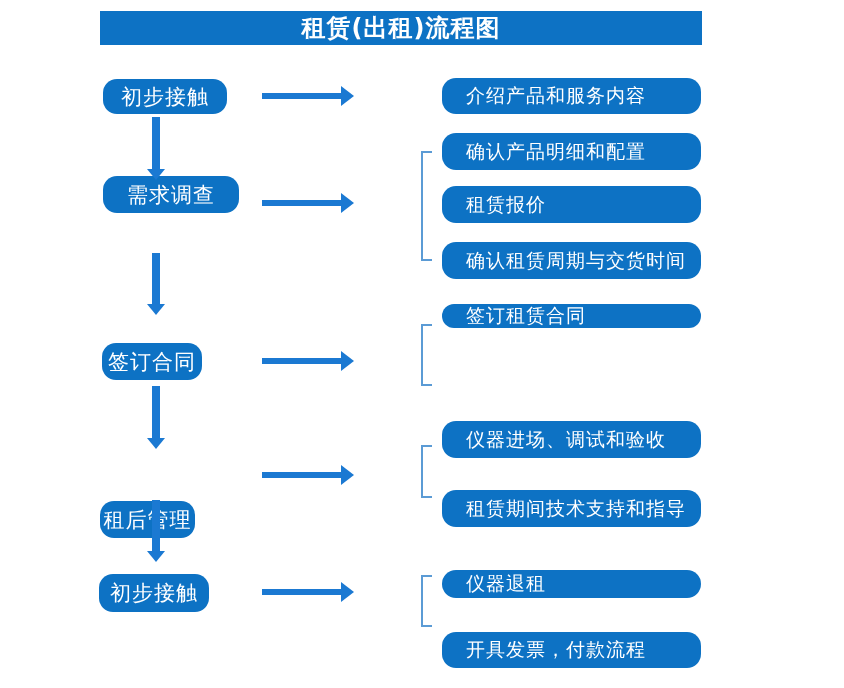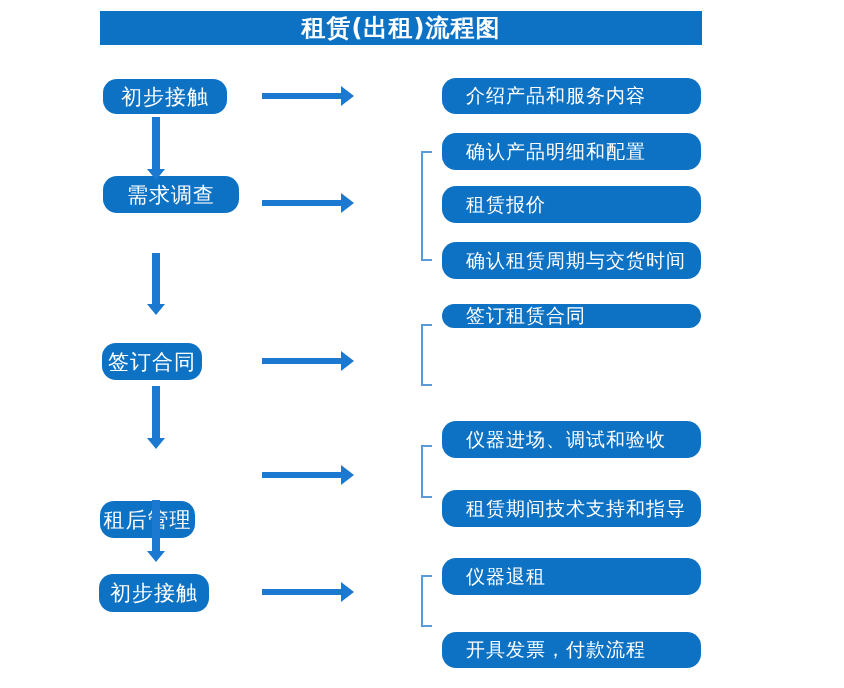--- a/index.html
+++ b/index.html
@@ -120,16 +120,16 @@
   <div class="bracket" style="top:445px; height:53px;"></div>
   <div class="bracket" style="top:575px; height:52px;"></div>
 
   <div class="box detail" style="top:78px;  height:36px;">介绍产品和服务内容</div>
   <div class="box detail" style="top:133px; height:37px;">确认产品明细和配置</div>
   <div class="box detail" style="top:186px; height:37px;">租赁报价</div>
   <div class="box detail" style="top:242px; height:37px;">确认租赁周期与交货时间</div>
   <div class="box detail" style="top:304px; height:24px;">签订租赁合同</div>
   <div class="box detail" style="top:421px; height:37px;">仪器进场、调试和验收</div>
   <div class="box detail" style="top:490px; height:37px;">租赁期间技术支持和指导</div>
-  <div class="box detail" style="top:558px; height:37px;">仪器退租</div>
+  <div class="box detail" style="top:570px; height:28px;">仪器退租</div>
   <div class="box detail" style="top:607px; height:36px;margin-top:25px;">开具发票，付款流程</div>
 
 </div>
 
 </body></html>

